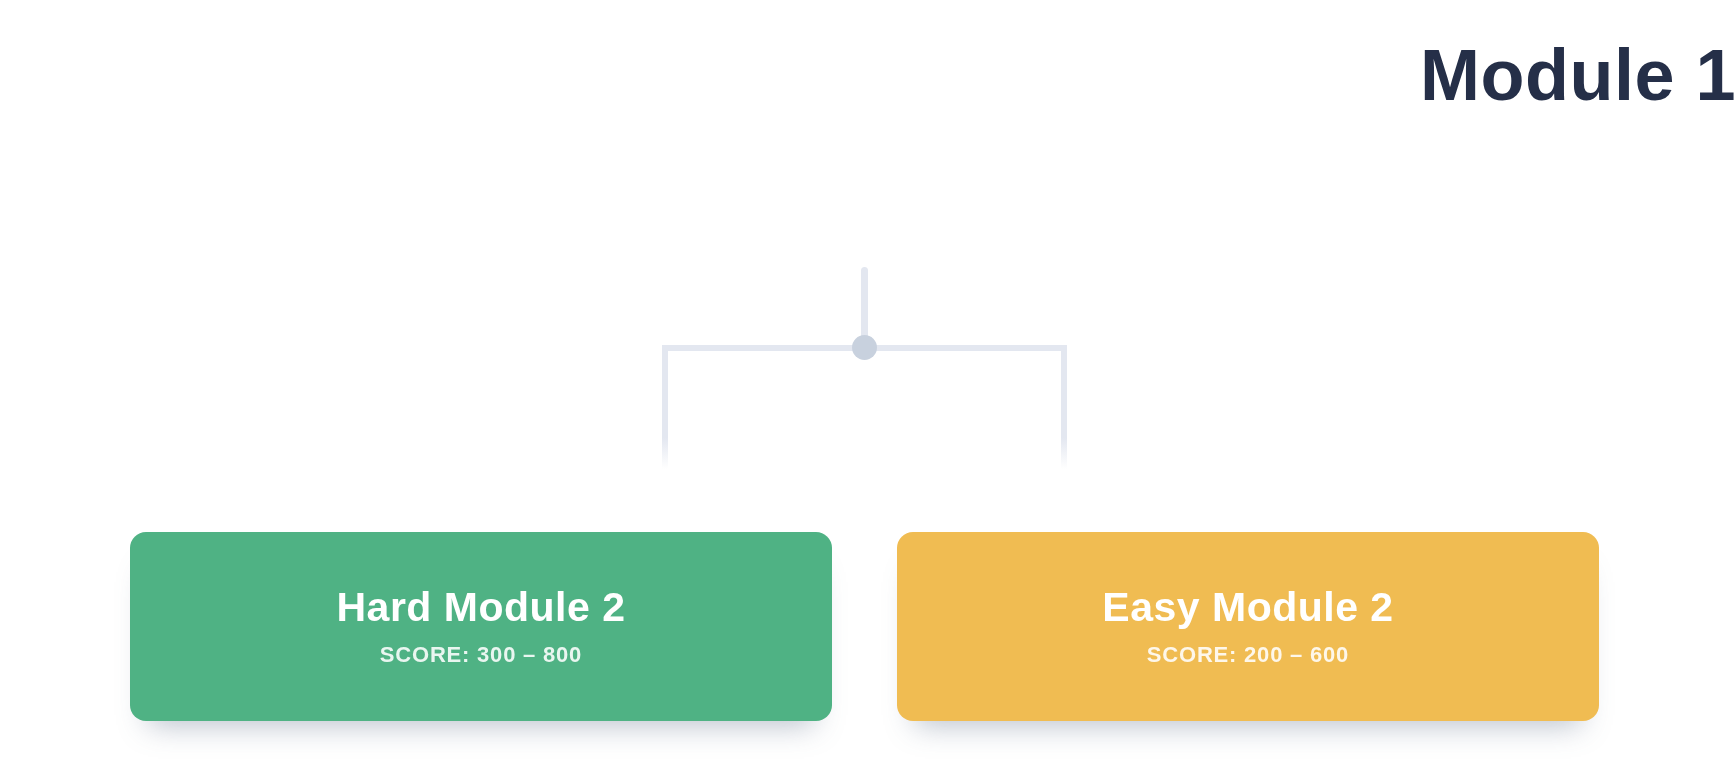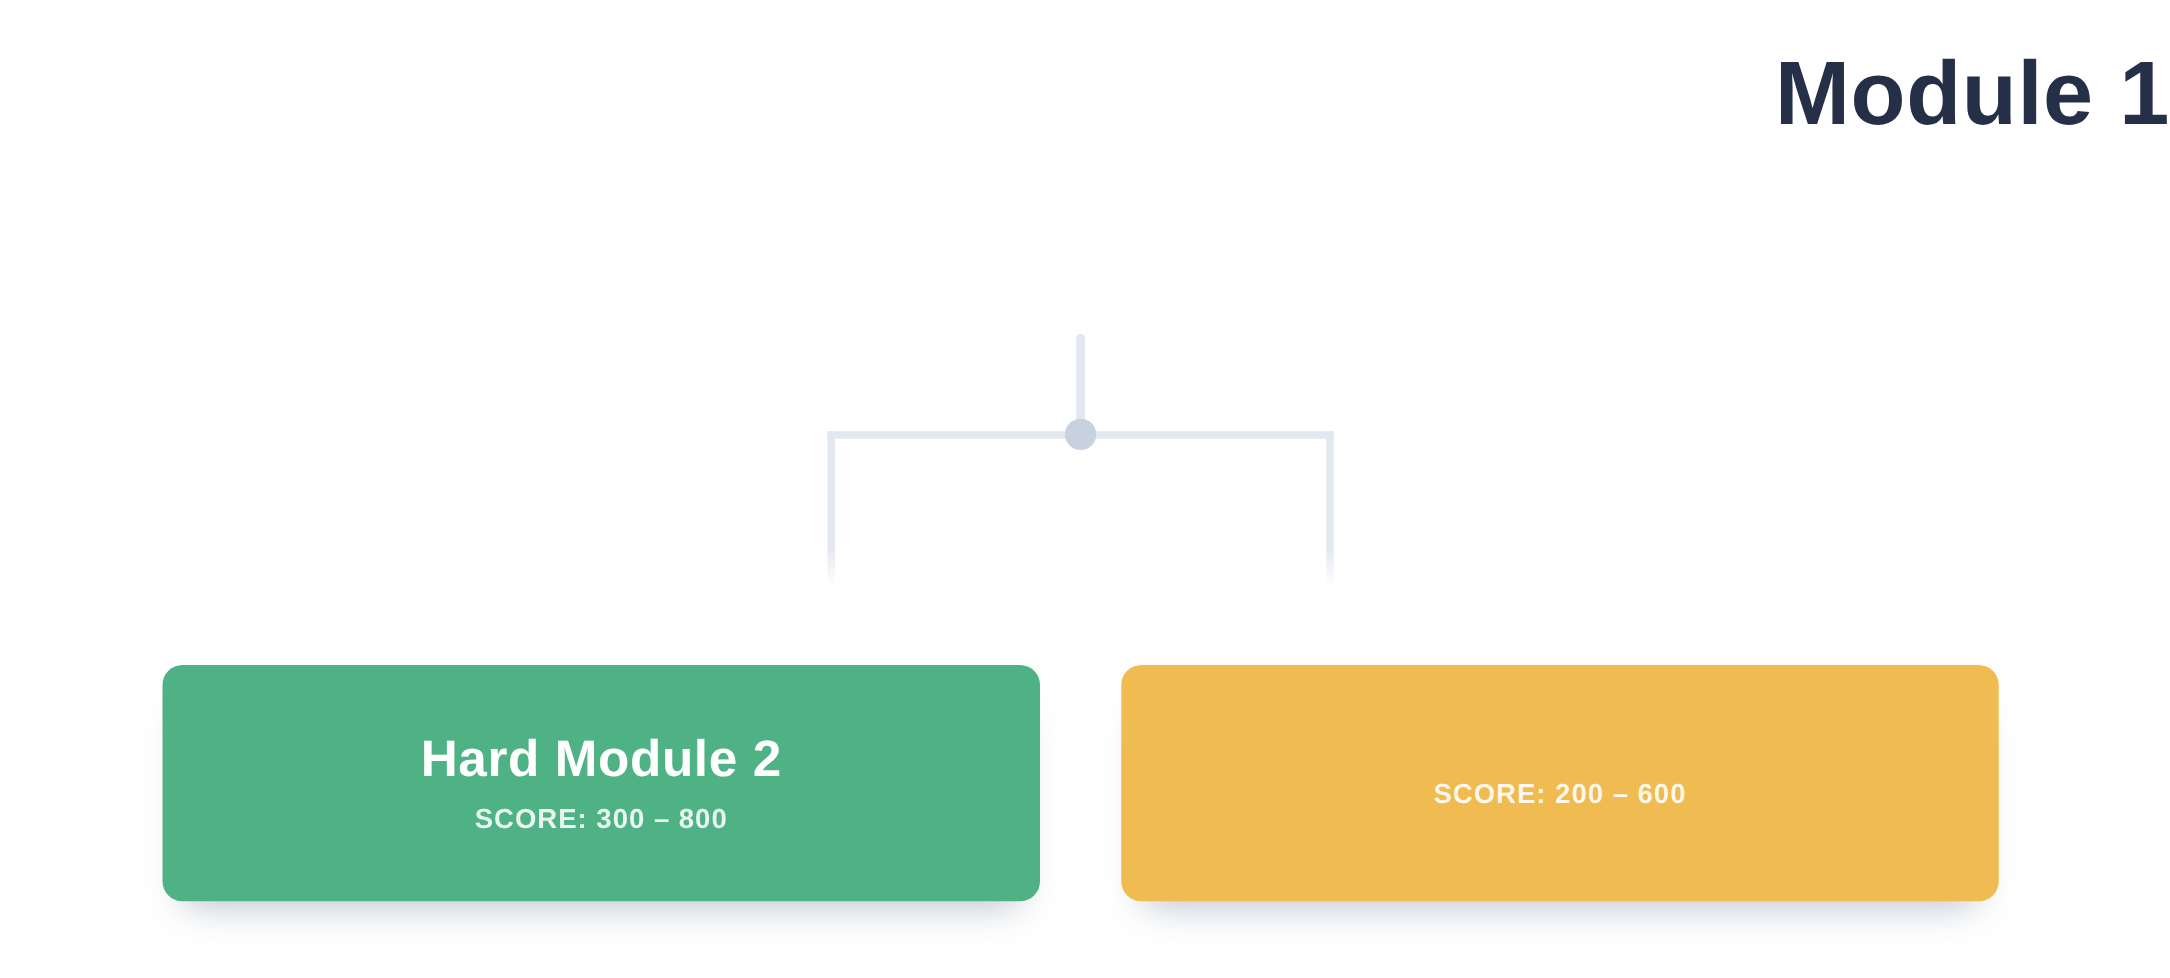--- a/index.html
+++ b/index.html
@@ -123,16 +123,17 @@
   <div class="connector-drop-left"></div>
   <div class="connector-drop-right"></div>
   <div class="connector-dot"></div>
 
   <div class="module-card hard" style="background-color: rgb(79, 178, 132);">
     <div class="module-title">Hard Module 2</div>
     <div class="module-score">SCORE: 300 – 800</div>
   </div>
 
   <div class="module-card easy" style="background-color: rgb(240, 188, 82);">
+    <div class="module-title">Easy Module 2</div>
     <div class="module-score">SCORE: 200 – 600</div>
   </div>
 
 </div>
 
 </body></html>

